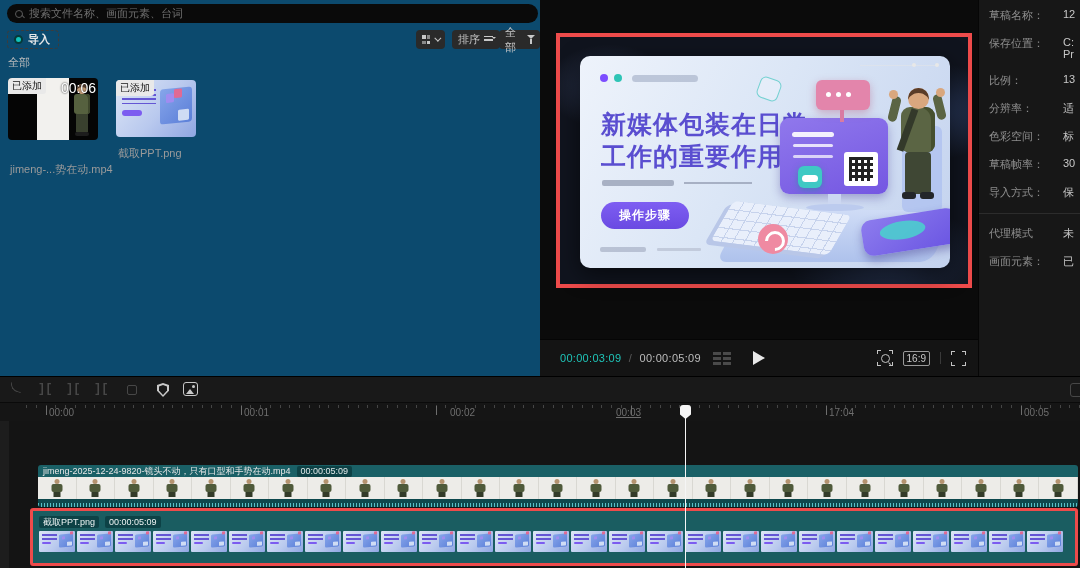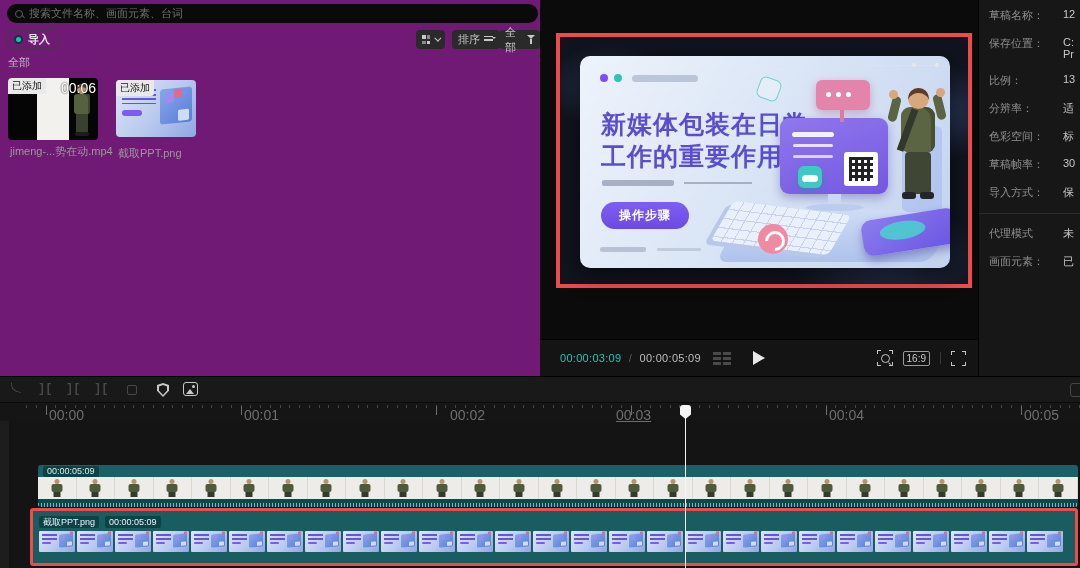--- a/index.html
+++ b/index.html
@@ -4,21 +4,21 @@
 <style>
   * { margin:0; padding:0; box-sizing:border-box; }
   html,body { background:#000; }
   body { font-family:"Liberation Sans","DejaVu Sans",sans-serif; }
   #app { position:relative; width:1080px; height:568px; background:#0d0d0d; overflow:hidden; }
 
   
   .top { position:absolute; left:0; top:0; width:1080px; height:376px; display:flex; }
 
   
-  .media-panel { position:relative; width:540px; height:100%; background:#701a75; }
+  .media-panel { position:relative; width:540px; height:100%; background:#0c4a6e; }
   .search-bar { position:absolute; left:7px; top:4px; width:531px; height:19px; background:#0a0a0a; border-radius:10px; display:flex; align-items:center; padding:0 8px; gap:6px; }
   .search-icon { width:8px; height:8px; border:1.4px solid #5a5a5a; border-radius:50%; position:relative; flex:0 0 auto; }
   .search-icon::after { content:""; position:absolute; width:4px; height:1.4px; background:#5a5a5a; transform:rotate(45deg); right:-3px; bottom:-1px; }
   .search-ph { color:#6f6f6f; font-size:11px; white-space:nowrap; }
 
   .import-btn { position:absolute; left:7px; top:30px; height:19px; padding:0 8px 0 6px; border:1px dashed #3c3c3c; border-radius:4px; display:flex; align-items:center; gap:5px; cursor:pointer; }
   .import-dot { width:9px; height:9px; border-radius:50%; background:#10c3bc; border:2px solid #063a38; }
   .import-label { color:#e8e8e8; font-size:11px; font-weight:700; }
 
   .chip { position:absolute; top:30px; height:19px; background:#2a2a2a; border-radius:4px; display:flex; align-items:center; gap:4px; padding:0 6px; color:#c8c8c8; font-size:11px; cursor:pointer; }
@@ -41,21 +41,21 @@
 
   .category-label { position:absolute; left:8px; top:55px; color:#bdbdbd; font-size:11px; }
 
   .media-card { position:absolute; border-radius:4px; overflow:hidden; cursor:pointer; }
   .card-video { left:8px; top:78px; width:90px; height:62px; background:#050505; }
   .card-video .pillar { position:absolute; left:29px; top:0; width:32px; height:62px; background:#f2f1ee; }
   .card-image { left:116px; top:80px; width:80px; height:57px; }
   .added-badge { position:absolute; left:0; top:0; background:#e9e9e9; color:#141414; font-size:10px; padding:1px 4px; border-radius:0 0 3px 0; z-index:3; }
   .dur-badge { position:absolute; right:2px; top:2px; color:#fff; font-size:14px; z-index:3; text-shadow:0 0 2px #000; }
   .media-name { position:absolute; color:#9a9a9a; font-size:11px; white-space:nowrap; }
-  .name-video { left:10px; top:144px; }
+  .name-video { left:10px; top:162px; }
   .name-image { left:118px; top:146px; }
 
   
   .soldier-big { position:absolute; left:36px; top:6px; width:18px; height:52px; }
   .soldier-big .hd { position:absolute; left:4px; top:0; width:10px; height:10px; border-radius:50%; background:#c9a27c; box-shadow:inset 0 -7px 0 -4px #caa27d, inset 0 4px 0 -1px #5a4030; }
   .soldier-big .bd { position:absolute; left:1px; top:10px; width:16px; height:20px; border-radius:3px; background:#56613f; box-shadow:inset -4px 2px 0 -2px #3e472c; }
   .soldier-big .lg { position:absolute; left:3px; top:30px; width:12px; height:18px; background:#39402e; }
   .soldier-big .sh { position:absolute; left:2px; top:48px; width:14px; height:4px; background:#1d1d1d; border-radius:2px; }
 
   
@@ -157,21 +157,21 @@
   .sq-ic { width:10px; height:10px; border:1.6px solid #474747; border-radius:2px; top:8px; }
   .shield-ic { left:157px; top:6px; width:12px; height:14px; background:#c8c8c8; clip-path:polygon(50% 0,100% 14%,100% 55%,50% 100%,0 55%,0 14%); }
   .shield-ic::after { content:""; position:absolute; left:2px; top:2px; width:8px; height:10px; background:#191919; clip-path:polygon(50% 0,100% 14%,100% 55%,50% 100%,0 55%,0 14%); }
   .imgmark-ic { left:183px; top:5px; width:15px; height:14px; border:1.4px solid #c8c8c8; border-radius:3px; }
   .imgmark-ic::before { content:""; position:absolute; left:2px; bottom:1px; border-left:4px solid transparent; border-right:4px solid transparent; border-bottom:5px solid #c8c8c8; }
   .imgmark-ic::after { content:""; position:absolute; right:2px; top:2px; width:3px; height:3px; border-radius:50%; background:#c8c8c8; }
   .tb-right-frag { position:absolute; right:-4px; top:6px; width:14px; height:14px; border:1.4px solid #474747; border-radius:3px; }
 
   .ruler { position:absolute; left:0; top:27px; width:100%; height:18px; background:#151515; cursor:pointer; }
   .tick { position:absolute; top:2px; width:1px; height:3px; background:#454545; }
-  .sec-label { position:absolute; top:4px; color:#6e6e6e; font-size:14px; white-space:nowrap; }
+  .sec-label { position:absolute; top:4px; color:#6e6e6e; font-size:10px; white-space:nowrap; }
   .sec-bar { position:absolute; top:3px; width:1px; height:9px; background:#6e6e6e; }
 
   .left-strip { position:absolute; left:0; top:45px; width:9px; height:147px; background:#1d1d1d; }
 
   
   .track-video { position:absolute; left:38px; top:89px; width:1040px; height:42px; border-radius:3px; overflow:hidden; cursor:pointer; }
   .tv-label { height:12px; background:#1a6066; display:flex; align-items:center; gap:6px; padding-left:5px; }
   .tv-name { color:#e6e6e6; font-size:9px; white-space:nowrap; }
   .tv-dur { background:#0d4246; color:#dfe8e8; font-size:9px; padding:0 4px; border-radius:2px; line-height:11px; }
   .tv-thumbs { height:22px; background:#edece8; display:flex; }
@@ -489,28 +489,29 @@
         <span class="tick" style="left: 1079px;"></span>
         <span class="sec-bar" style="left: 46px;"></span>
         <span class="sec-label" style="left: 49px;">00:00</span>
         <span class="sec-bar" style="left: 241px;"></span>
         <span class="sec-label" style="left: 244px;">00:01</span>
         <span class="sec-bar" style="left: 436px;"></span>
         <span class="sec-label" style="left: 450px;">00:02</span>
         <span class="sec-bar" style="left: 631px;"></span>
         <span class="sec-label" style="left: 616px; text-decoration: underline;">00:03</span>
         <span class="sec-bar" style="left: 826px;"></span>
-        <span class="sec-label" style="left: 829px;">00:04</span>
+        <span class="sec-label" style="left: 829px;">17:04</span>
         <span class="sec-bar" style="left: 1021px;"></span>
         <span class="sec-label" style="left: 1024px;">00:05</span>
       </div>
     <div class="left-strip"></div>
 
     <div class="track-video">
       <div class="tv-label">
+        <span class="tv-name">jimeng-2025-12-24-9820-镜头不动，只有口型和手势在动.mp4</span>
         <span class="tv-dur">00:00:05:09</span>
       </div>
       <div class="tv-thumbs" id="video-thumbs">
           <div class="vcell">
             <div class="soldier">
               <div class="tor"></div>
             </div>
           </div>
           <div class="vcell">
             <div class="soldier">

